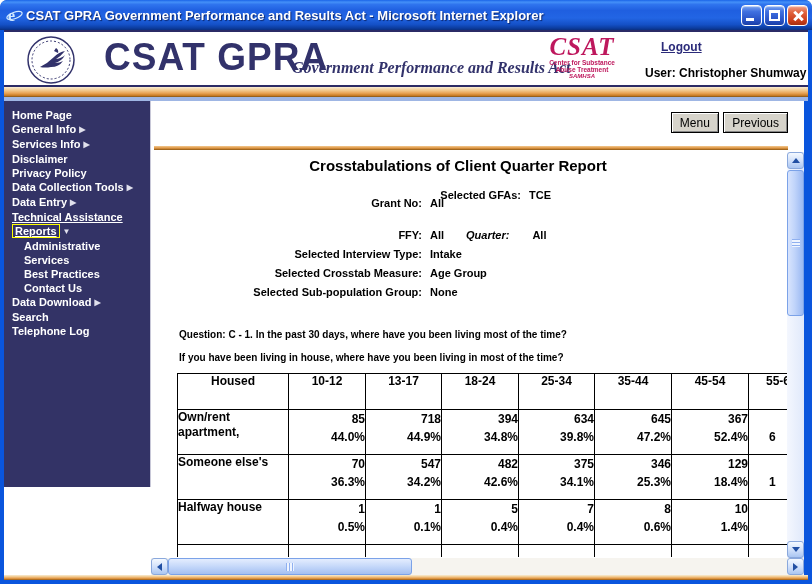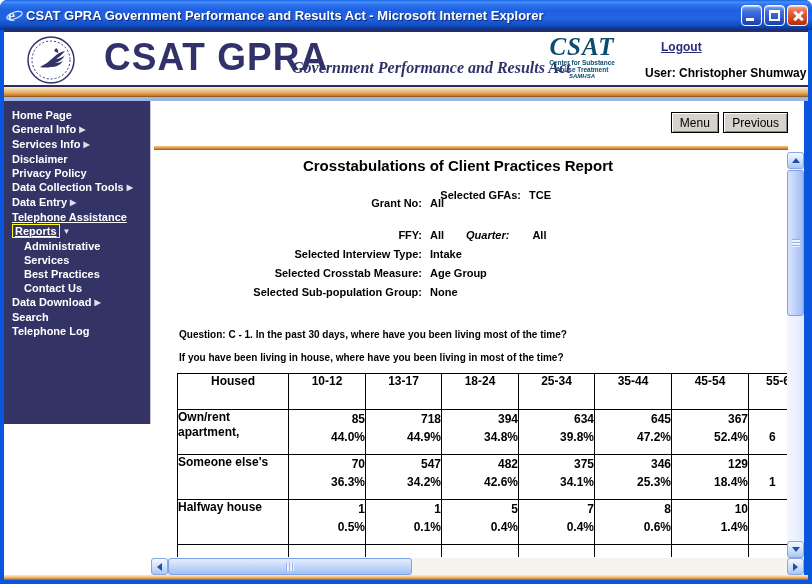--- a/index.html
+++ b/index.html
@@ -20,36 +20,36 @@
   .glyph-max{position:absolute;left:4px;top:4px;width:11px;height:11px;border:2px solid #fff;border-top-width:3px;}
   .glyph-close{position:absolute;left:50%;top:50%;width:12px;height:12px;transform:translate(-50%,-50%);}
   .glyph-close:before,.glyph-close:after{content:"";position:absolute;left:5px;top:0;width:3px;height:12px;background:#fff;}
   .glyph-close:before{transform:rotate(45deg);} .glyph-close:after{transform:rotate(-45deg);}
 
   
   .header{position:absolute;left:4px;top:30px;width:804px;height:57px;background:#fff;border-top:2px solid #2b2b66;border-bottom:2px solid #2b2b66;}
   .hhs-logo{position:absolute;left:22px;top:2px;}
   .brand{position:absolute;left:100px;top:4px;font-size:37px;font-weight:bold;color:#32326b;letter-spacing:1px;transform:scaleY(1.05);white-space:nowrap;}
   .tagline{position:absolute;left:288px;top:27px;font-family:"Liberation Serif",serif;font-style:italic;font-weight:bold;font-size:16px;color:#32326b;white-space:nowrap;}
-  .csat-logo{position:absolute;left:532px;top:2px;width:92px;text-align:center;color:#0c4a6e;}
+  .csat-logo{position:absolute;left:532px;top:2px;width:92px;text-align:center;color:#be185d;}
   .csat-logo .big{font-family:"Liberation Serif",serif;font-style:italic;font-weight:bold;font-size:25px;line-height:25px;letter-spacing:1px;}
   .csat-logo .small{font-size:6.5px;line-height:7px;font-weight:bold;}
   .csat-logo .samhsa{font-size:6px;font-style:italic;font-weight:bold;}
   .logout{position:absolute;left:657px;top:8px;font-size:12px;font-weight:bold;color:#2b2b7a;text-decoration:underline;cursor:pointer;}
   .user{position:absolute;left:641px;top:34px;font-size:12px;font-weight:bold;color:#000;white-space:nowrap;}
 
   .strip-orange{position:absolute;left:4px;width:804px;height:10px;
     background:linear-gradient(180deg,#f8ecd4 0%,#f2cd96 30%,#e8a355 62%,#c87c26 85%,#7c521a 100%);}
   .strip-orange.top{top:87px;}
   .strip-orange.bottom{top:575px;height:5px;}
   .strip-blue{position:absolute;left:4px;top:97px;width:804px;height:4px;background:#9fb6e4;}
 
   
   .main{position:absolute;left:4px;top:101px;width:800px;height:457px;background:#fff;}
-  .sidebar{position:absolute;left:0;top:0;width:147px;height:323px;background:#333366;padding-top:7px;border-right:1px solid #c8c8d8;}
+  .sidebar{position:absolute;left:0;top:0;width:147px;height:386px;background:#333366;padding-top:7px;border-right:1px solid #c8c8d8;}
   .side-item{color:#fff;font-size:11px;font-weight:bold;line-height:14px;padding-left:8px;white-space:nowrap;cursor:pointer;}
   .side-item.indent{padding-left:20px;}
   .side-item .lbl.underline{text-decoration:underline;}
   .side-item .lbl.boxed{border:1px solid #ffff00;padding:0 2px;text-decoration:underline;}
   .side-item .arrow{font-size:8px;color:#e0e0ec;margin-left:3px;vertical-align:1px;}
 
   .content{position:absolute;left:148px;top:0;width:652px;height:457px;background:#fff;overflow:hidden;font-weight:bold;color:#000;}
 
   .btn-row{position:absolute;top:11px;left:0;width:636px;text-align:right;}
   .xpbtn{display:inline-block;height:21px;background:#d6d3ca;border:1px solid #000;
@@ -155,41 +155,41 @@
   <div class="main">
 
     <div class="sidebar">
       <div class="side-item"><span class="lbl">Home Page</span></div>
       <div class="side-item"><span class="lbl">General Info</span><span class="arrow">▶</span></div>
       <div class="side-item"><span class="lbl">Services Info</span><span class="arrow">▶</span></div>
       <div class="side-item"><span class="lbl">Disclaimer</span></div>
       <div class="side-item"><span class="lbl">Privacy Policy</span></div>
       <div class="side-item"><span class="lbl">Data Collection Tools</span><span class="arrow">▶</span></div>
       <div class="side-item"><span class="lbl">Data Entry</span><span class="arrow">▶</span></div>
-      <div class="side-item"><span class="lbl underline">Telephone Assistance</span></div>
+      <div class="side-item"><span class="lbl underline">Technical Assistance</span></div>
       <div class="side-item"><span class="lbl boxed">Reports</span><span class="arrow">▼</span></div>
       <div class="side-item indent"><span class="lbl">Administrative</span></div>
       <div class="side-item indent"><span class="lbl">Services</span></div>
       <div class="side-item indent"><span class="lbl">Best Practices</span></div>
       <div class="side-item indent"><span class="lbl">Contact Us</span></div>
       <div class="side-item"><span class="lbl">Data Download</span><span class="arrow">▶</span></div>
       <div class="side-item"><span class="lbl">Search</span></div>
       <div class="side-item"><span class="lbl">Telephone Log</span></div>
     </div>
 
     <div class="content">
 
       <div class="btn-row">
         <span class="xpbtn">Menu</span>
         <span class="xpbtn">Previous</span>
       </div>
 
       <div class="content-hr"></div>
 
-      <div class="report-title">Crosstabulations of Client Practices Report</div>
+      <div class="report-title">Crosstabulations of Client Quarter Report</div>
 
       <div class="filter-row" style="top:88px">
         <span class="flabel wide">Selected GFAs:</span><span class="fvalue">TCE</span>
       </div>
       <div class="filter-row" style="top:96px">
         <span class="flabel">Grant No:</span><span class="fvalue">All</span>
       </div>
       <div class="filter-row" style="top:128px">
         <span class="flabel">FFY:</span><span class="fvalue fixed">All</span><span class="flabel2">Quarter:</span><span class="fvalue2">All</span>
       </div>

